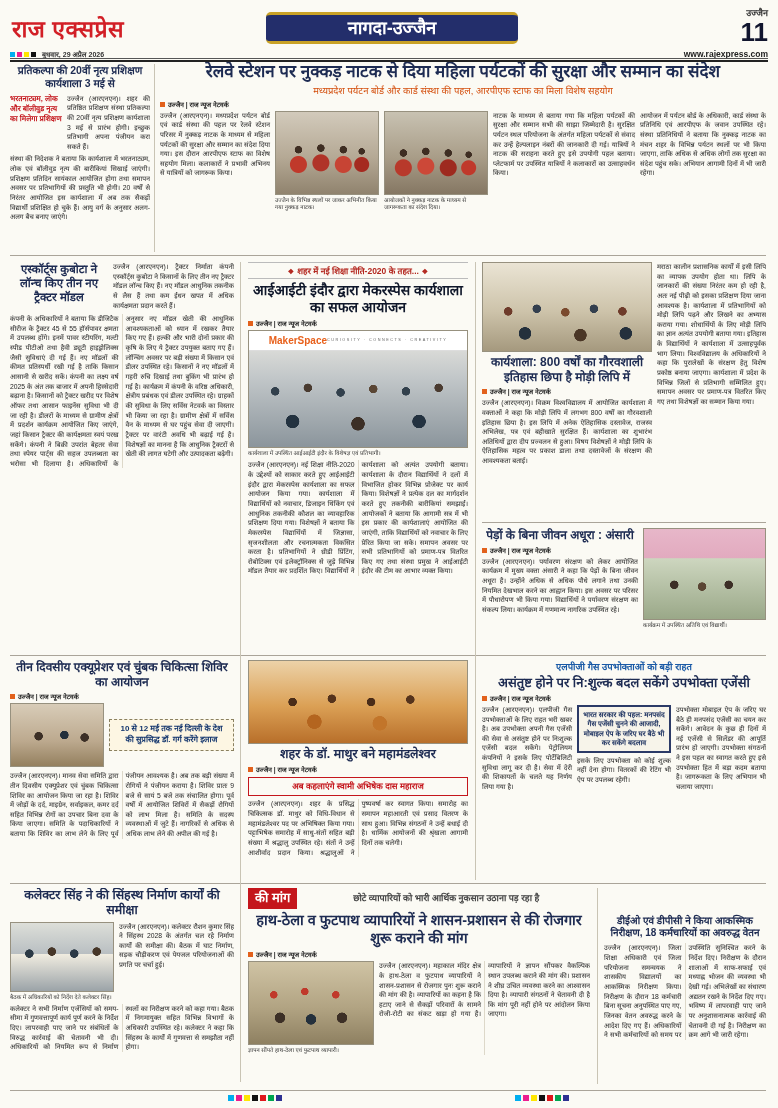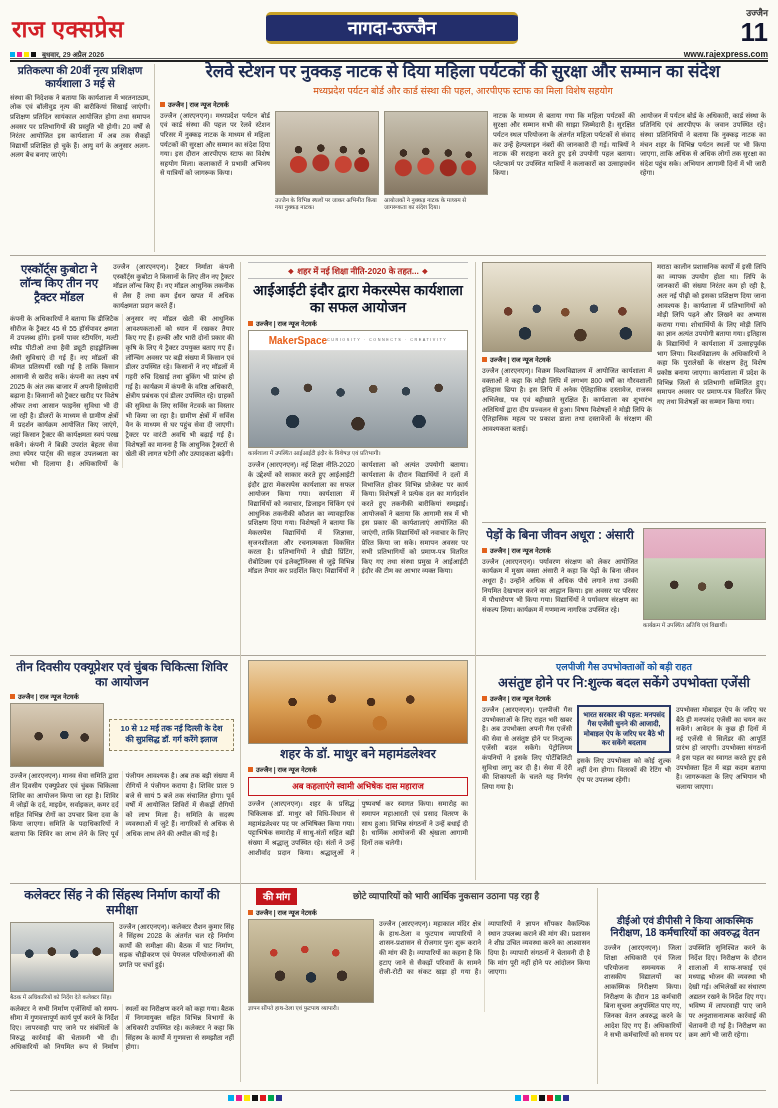--- a/index.html
+++ b/index.html
@@ -37,21 +37,21 @@
   .bd{font-size:6.8px;line-height:1.42;text-align:justify;color:#262626;}
   .cap{font-size:5.8px;line-height:1.25;color:#333;margin-top:2px;text-align:left;}
   .cols2{column-count:2;column-gap:7px;column-rule:1px solid #ddd8c9;}
   .row{display:flex;gap:5px;}
   .redbox{border:1px solid #c4161c;color:#c4161c;font-weight:bold;font-size:8.5px;
           text-align:center;padding:3px 4px;line-height:1.3;margin:3px 0;}
   .infobox{border:1px dashed #8a8060;background:#fdf6e3;color:#14366e;font-weight:bold;
            font-size:8px;line-height:1.35;text-align:center;padding:4px 10px;}
   .infobox2{border:2px solid #2b3a67;background:#f7f4ea;color:#1a2f5e;font-weight:bold;
             font-size:7px;line-height:1.35;text-align:center;padding:3px;margin-bottom:3px;}
-  .redlabel{background:#c4161c;color:#fff;font-weight:bold;font-size:10px;padding:2px 7px;line-height:1.3;margin-left:8px;}
+  .redlabel{background:#c4161c;color:#fff;font-weight:bold;font-size:13px;padding:2px 7px;line-height:1.3;}
   .strap{flex:1;font-size:9px;font-weight:bold;color:#444;text-align:center;line-height:1.3;align-self:center;}
 
   
   .hr{position:absolute;height:1px;background:#aaa499;}
   .vr{position:absolute;width:1px;background:#c9c4b4;}
 
   
   .photo{position:relative;overflow:hidden;border:1px solid #97917f;background:#b8ab97;}
   .ph-street1{background-image:
     radial-gradient(circle at 22% 46%,#3e2d22 3.5px,transparent 4px),
@@ -167,20 +167,24 @@
   <div class="hr" style="left:10px;top:883px;width:756px;"></div>
   <div class="hr" style="left:482px;top:522px;width:284px;"></div>
   <div class="hr" style="left:10px;top:1090px;width:756px;"></div>
   <div class="vr" style="left:154px;top:64px;height:188px;"></div>
   <div class="vr" style="left:240px;top:262px;height:820px;"></div>
   <div class="vr" style="left:475px;top:262px;height:618px;"></div>
   <div class="vr" style="left:597px;top:888px;height:196px;"></div>
 
   <div class="art" style="left:10px;top:64px;width:140px;height:186px;">
     <div class="hl" style="font-size:10.5px;">प्रतिकल्पा की 20वीं नृत्य प्रशिक्षण कार्यशाला 3 मई से</div>
+    <div class="row" style="margin-top:4px;">
+      <div style="width:52px;font-size:7.5px;font-weight:bold;color:#c4161c;line-height:1.35;">भरतनाट्यम, लोक और बॉलीवुड नृत्य का मिलेगा प्रशिक्षण</div>
+      <div class="bd" style="flex:1;">उज्जैन (आरएनएन)। शहर की प्रतिष्ठित प्रशिक्षण संस्था प्रतिकल्पा की 20वीं नृत्य प्रशिक्षण कार्यशाला 3 मई से प्रारंभ होगी। इच्छुक प्रतिभागी अपना पंजीयन करा सकते हैं।</div>
+    </div>
     <div class="bd" style="margin-top:3px;">संस्था की निदेशक ने बताया कि कार्यशाला में भरतनाट्यम, लोक एवं बॉलीवुड नृत्य की बारीकियां सिखाई जाएंगी। प्रशिक्षण प्रतिदिन सायंकाल आयोजित होगा तथा समापन अवसर पर प्रतिभागियों की प्रस्तुति भी होगी। 20 वर्षों से निरंतर आयोजित इस कार्यशाला में अब तक सैकड़ों विद्यार्थी प्रशिक्षित हो चुके हैं। आयु वर्ग के अनुसार अलग-अलग बैच बनाए जाएंगे।</div>
   </div>
 
   <div class="art" style="left:160px;top:62px;width:606px;height:190px;">
     <div class="hl" style="font-size:17px;">रेलवे स्टेशन पर नुक्कड़ नाटक से दिया महिला पर्यटकों की सुरक्षा और सम्मान का संदेश</div>
     <div class="sub" style="font-size:9.5px;margin-top:2px;">मध्यप्रदेश पर्यटन बोर्ड और कार्ड संस्था की पहल, आरपीएफ स्टाफ का मिला विशेष सहयोग</div>
     <div class="byline">उज्जैन | राज न्यूज नेटवर्क</div>
     <div class="row">
       <div class="bd" style="width:110px;">उज्जैन (आरएनएन)। मध्यप्रदेश पर्यटन बोर्ड एवं कार्ड संस्था की पहल पर रेलवे स्टेशन परिसर में नुक्कड़ नाटक के माध्यम से महिला पर्यटकों की सुरक्षा और सम्मान का संदेश दिया गया। इस दौरान आरपीएफ स्टाफ का विशेष सहयोग मिला। कलाकारों ने प्रभावी अभिनय से यात्रियों को जागरूक किया।</div>
       <div style="width:104px;">
@@ -215,20 +219,21 @@
       </div>
     </div>
     <div class="cap">कार्यशाला में उपस्थित आईआईटी इंदौर के विशेषज्ञ एवं प्रतिभागी।</div>
     <div class="bd cols2" style="margin-top:3px;">उज्जैन (आरएनएन)। नई शिक्षा नीति-2020 के उद्देश्यों को साकार करते हुए आईआईटी इंदौर द्वारा मेकरस्पेस कार्यशाला का सफल आयोजन किया गया। कार्यशाला में विद्यार्थियों को नवाचार, डिजाइन थिंकिंग एवं आधुनिक तकनीकी कौशल का व्यावहारिक प्रशिक्षण दिया गया। विशेषज्ञों ने बताया कि मेकरस्पेस विद्यार्थियों में जिज्ञासा, सृजनशीलता और रचनात्मकता विकसित करता है। प्रतिभागियों ने थ्रीडी प्रिंटिंग, रोबोटिक्स एवं इलेक्ट्रॉनिक्स से जुड़े विभिन्न मॉडल तैयार कर प्रदर्शित किए। विद्यार्थियों ने कार्यशाला को अत्यंत उपयोगी बताया। कार्यशाला के दौरान विद्यार्थियों ने दलों में विभाजित होकर विभिन्न प्रोजेक्ट पर कार्य किया। विशेषज्ञों ने प्रत्येक दल का मार्गदर्शन करते हुए तकनीकी बारीकियां समझाईं। आयोजकों ने बताया कि आगामी सत्र में भी इस प्रकार की कार्यशालाएं आयोजित की जाएंगी, ताकि विद्यार्थियों को नवाचार के लिए प्रेरित किया जा सके। समापन अवसर पर सभी प्रतिभागियों को प्रमाण-पत्र वितरित किए गए तथा संस्था प्रमुख ने आईआईटी इंदौर की टीम का आभार व्यक्त किया।</div>
   </div>
 
   <div class="art" style="left:482px;top:262px;width:284px;height:254px;">
     <div class="row">
       <div style="width:170px;">
         <div class="photo ph-group2" style="height:90px;"></div>
+        <div class="hl" style="font-size:12px;margin-top:3px;">कार्यशाला: 800 वर्षों का गौरवशाली इतिहास छिपा है मोड़ी लिपि में</div>
         <div class="byline">उज्जैन | राज न्यूज नेटवर्क</div>
         <div class="bd">उज्जैन (आरएनएन)। विक्रम विश्वविद्यालय में आयोजित कार्यशाला में वक्ताओं ने कहा कि मोड़ी लिपि में लगभग 800 वर्षों का गौरवशाली इतिहास छिपा है। इस लिपि में अनेक ऐतिहासिक दस्तावेज, राजस्व अभिलेख, पत्र एवं बहीखाते सुरक्षित हैं। कार्यशाला का शुभारंभ अतिथियों द्वारा दीप प्रज्वलन से हुआ। विषय विशेषज्ञों ने मोड़ी लिपि के ऐतिहासिक महत्व पर प्रकाश डाला तथा दस्तावेजों के संरक्षण की आवश्यकता बताई।</div>
       </div>
       <div class="bd" style="width:109px;">मराठा कालीन प्रशासनिक कार्यों में इसी लिपि का व्यापक उपयोग होता था। लिपि के जानकारों की संख्या निरंतर कम हो रही है, अतः नई पीढ़ी को इसका प्रशिक्षण दिया जाना आवश्यक है। कार्यशाला में प्रतिभागियों को मोड़ी लिपि पढ़ने और लिखने का अभ्यास कराया गया। शोधार्थियों के लिए मोड़ी लिपि का ज्ञान अत्यंत उपयोगी बताया गया। इतिहास के विद्यार्थियों ने कार्यशाला में उत्साहपूर्वक भाग लिया। विश्वविद्यालय के अधिकारियों ने कहा कि पुरालेखों के संरक्षण हेतु विशेष प्रकोष्ठ बनाया जाएगा। कार्यशाला में प्रदेश के विभिन्न जिलों से प्रतिभागी सम्मिलित हुए। समापन अवसर पर प्रमाण-पत्र वितरित किए गए तथा विशेषज्ञों का सम्मान किया गया।</div>
     </div>
   </div>
 
   <div class="art" style="left:482px;top:528px;width:284px;height:122px;">
     <div class="row">
       <div style="width:156px;">
@@ -285,20 +290,21 @@
       <div class="bd" style="flex:1;">उज्जैन (आरएनएन)। कलेक्टर रौशन कुमार सिंह ने सिंहस्थ 2028 के अंतर्गत चल रहे निर्माण कार्यों की समीक्षा की। बैठक में घाट निर्माण, सड़क चौड़ीकरण एवं पेयजल परियोजनाओं की प्रगति पर चर्चा हुई।</div>
     </div>
     <div class="bd cols2" style="margin-top:3px;">कलेक्टर ने सभी निर्माण एजेंसियों को समय-सीमा में गुणवत्तापूर्ण कार्य पूर्ण करने के निर्देश दिए। लापरवाही पाए जाने पर संबंधितों के विरुद्ध कार्रवाई की चेतावनी भी दी। अधिकारियों को नियमित रूप से निर्माण स्थलों का निरीक्षण करने को कहा गया। बैठक में निगमायुक्त सहित विभिन्न विभागों के अधिकारी उपस्थित रहे। कलेक्टर ने कहा कि सिंहस्थ के कार्यों में गुणवत्ता से समझौता नहीं होगा।</div>
   </div>
 
   <div class="art" style="left:248px;top:888px;width:342px;height:198px;">
     <div class="row" style="align-items:stretch;">
       <div class="redlabel">की मांग</div>
       <div class="strap">छोटे व्यापारियों को भारी आर्थिक नुकसान उठाना पड़ रहा है</div>
     </div>
+    <div class="hl" style="font-size:14.5px;margin-top:3px;">हाथ-ठेला व फुटपाथ व्यापारियों ने शासन-प्रशासन से की रोजगार शुरू कराने की मांग</div>
     <div class="byline">उज्जैन | राज न्यूज नेटवर्क</div>
     <div class="row">
       <div style="width:126px;">
         <div class="photo ph-street3" style="height:84px;"></div>
         <div class="cap">ज्ञापन सौंपते हाथ-ठेला एवं फुटपाथ व्यापारी।</div>
       </div>
       <div class="bd cols2" style="flex:1;">उज्जैन (आरएनएन)। महाकाल मंदिर क्षेत्र के हाथ-ठेला व फुटपाथ व्यापारियों ने शासन-प्रशासन से रोजगार पुनः शुरू कराने की मांग की है। व्यापारियों का कहना है कि हटाए जाने से सैकड़ों परिवारों के सामने रोजी-रोटी का संकट खड़ा हो गया है। व्यापारियों ने ज्ञापन सौंपकर वैकल्पिक स्थान उपलब्ध कराने की मांग की। प्रशासन ने शीघ्र उचित व्यवस्था करने का आश्वासन दिया है। व्यापारी संगठनों ने चेतावनी दी है कि मांग पूरी नहीं होने पर आंदोलन किया जाएगा।</div>
     </div>
   </div>
 

